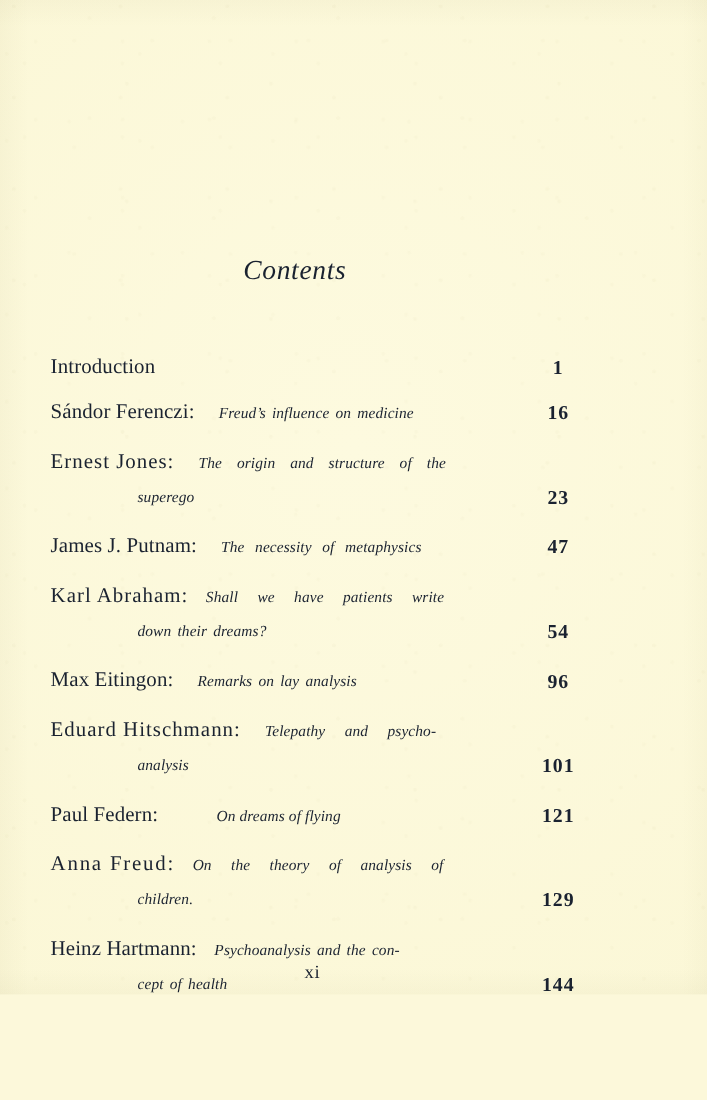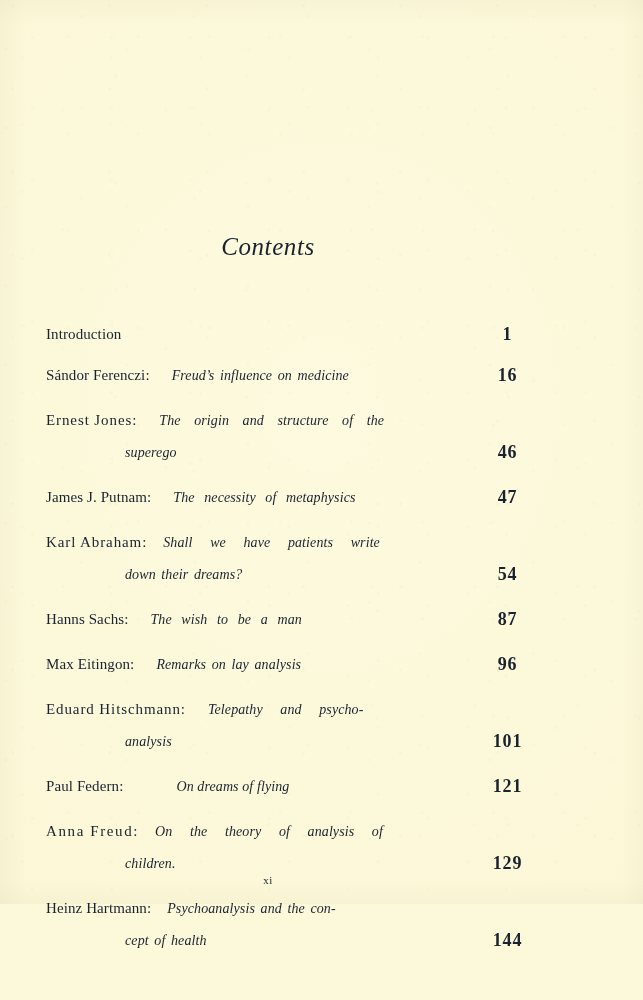--- a/index.html
+++ b/index.html
@@ -95,21 +95,21 @@
     left: 0;
     top: 0;
     width: 416px;
     height: 32px;
     line-height: 32px;
   }
   
   .text.indent { left: 79px; width: 337px; }
 
   .author {
-    font-size: 15px;
+    font-size: 19px;
     letter-spacing: .1px;
   }
   .title {
     font-style: italic;
     font-size: 14px;
     letter-spacing: .1px;
   }
   
   .sp-sm  { letter-spacing: .9px; }
   .sp-md  { letter-spacing: 1.6px; }
@@ -139,25 +139,25 @@
     font-size: 18px;
     font-weight: bold;
     letter-spacing: .8px;
     font-variant-numeric: oldstyle-nums;
     font-feature-settings: "onum" 1;
   }
 
   
   #folio {
     position: absolute;
-    left: 0;
+    left: 16px;
     top: 874px;
     width: 536px;
     text-align: center;
-    font-size: 11px;
+    font-size: 17px;
     letter-spacing: .5px;
   }
 </style>
 </head>
 <body>
 
 <div id="page">
 
   <div id="grain"></div>
   <div id="edges"></div>
@@ -179,21 +179,21 @@
         <div class="page-no">16</div>
       </div>
     </div>
 
     <div class="entry">
       <div class="line">
         <div class="text"><span class="author sp-sm">Ernest Jones:</span><span class="gap-c"></span><span class="title ws-3">The origin and structure of the</span></div>
       </div>
       <div class="line">
         <div class="text indent"><span class="title">superego</span></div>
-        <div class="page-no">46</div>
+        <div class="page-no">23</div>
       </div>
     </div>
 
     <div class="entry">
       <div class="line">
         <div class="text"><span class="author">James J. Putnam:</span><span class="gap-c"></span><span class="title ws-2">The necessity of metaphysics</span></div>
         <div class="page-no">47</div>
       </div>
     </div>
 
@@ -201,26 +201,20 @@
       <div class="line">
         <div class="text"><span class="author sp-sm">Karl Abraham:</span><span class="gap-b"></span><span class="title ws-4">Shall we have patients write</span></div>
       </div>
       <div class="line">
         <div class="text indent"><span class="title ws-1">down their dreams?</span></div>
         <div class="page-no">54</div>
       </div>
     </div>
 
 
-    <div class="entry">
-      <div class="line">
-        <div class="text"><span class="author">Hanns Sachs:</span><span class="gap-c"></span><span class="title ws-2">The wish to be a man</span></div>
-        <div class="page-no">87</div>
-      </div>
-    </div>
 
     <div class="entry">
       <div class="line">
         <div class="text"><span class="author">Max Eitingon:</span><span class="gap-c"></span><span class="title ws-1">Remarks on lay analysis</span></div>
         <div class="page-no">96</div>
       </div>
     </div>
 
     <div class="entry">
       <div class="line">

